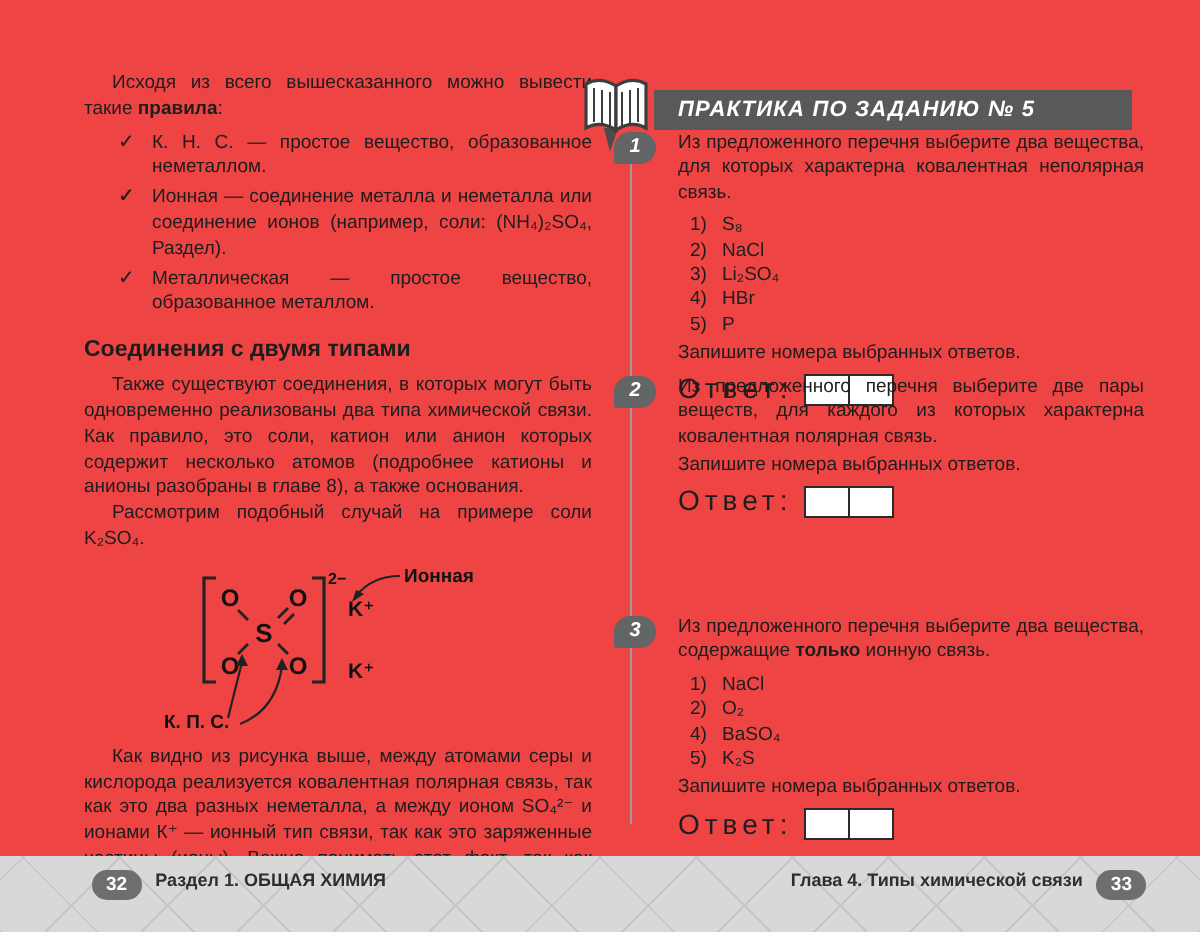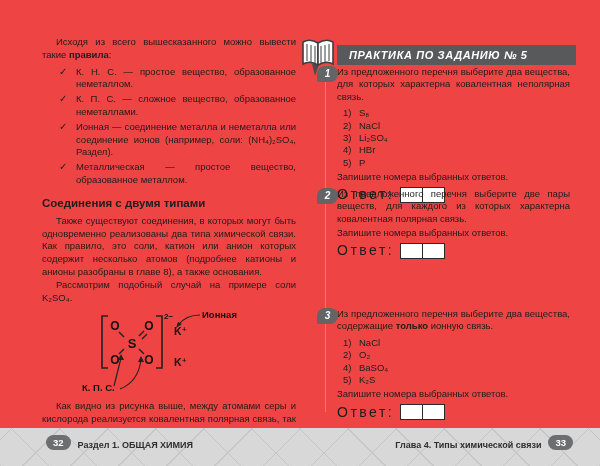--- a/index.html
+++ b/index.html
@@ -12,68 +12,67 @@
   .para.indent{text-indent:14px;}
   .rules{list-style:none;margin:4px 0 0 0;padding:0;}
   .rule{position:relative;padding-left:34px;margin-bottom:2px;text-align:justify;}
   .check{position:absolute;left:17px;top:0;font-weight:bold;font-size:10px;}
   h2.section-heading{font-size:11.5px;line-height:14px;margin:9px 0 5px 0;font-weight:bold;}
   .diagram{position:relative;height:90px;margin:2px 0 4px 30px;}
   .diagram svg{display:block;}
   .left-page .tail{margin-bottom:0;}
 
   
-  .right-page{position:absolute;left:304px;top:36px;width:268px;height:396px;font-size:9.5px;line-height:12.4px;}
+  .right-page{position:absolute;left:294px;top:36px;width:268px;height:396px;font-size:9.5px;line-height:12.4px;}
   .practice-header{position:absolute;left:-4px;top:0;width:272px;height:36px;}
   .banner{position:absolute;left:37px;top:9px;width:221px;background:#58595b;color:#fff;font-style:italic;font-weight:bold;font-size:11px;letter-spacing:0.6px;padding:4px 6px 4px 12px;}
   .book-icon{position:absolute;left:0;top:0;}
   .q-line{position:absolute;left:21px;top:32px;height:344px;width:0;border-left:1.5px solid #9b9b9b;}
   .question{position:absolute;left:0;width:268px;}
   .q1{top:30px;}
   .q2{top:152px;}
   .q3{top:272px;}
   .q-badge{position:absolute;left:13px;top:0;width:21px;height:16px;background:#636466;color:#fff;border-radius:9px 9px 9px 2px;font-weight:bold;font-style:italic;font-size:10px;text-align:center;line-height:16px;}
-  .q-body{margin-left:33px;width:233px;}
+  .q-body{margin-left:45px;width:233px;}
   .q-text{margin:0;text-align:justify;}
   .options{list-style:none;margin:4px 0 0 0;padding:0 0 0 6px;}
   .options li{line-height:12.4px;}
   .opt-n{display:inline-block;width:13px;}
   .opt-f{margin-left:3px;}
   .q-instr{margin:2px 0 0 0;}
   .answer-row{margin-top:3px;display:flex;align-items:center;}
   .answer-label{letter-spacing:2.5px;font-size:14px;}
   .answer-box{display:inline-flex;margin-left:6px;border:1.2px solid #2a2a2a;background:#fff;}
   .answer-box .cell{width:21px;height:14px;}
   .answer-box .cell + .cell{border-left:1.2px solid #2a2a2a;}
 
   
   .footer-band{position:absolute;left:0;bottom:0;width:600px;height:38px;background:#d8d8d8;
     background-image:repeating-linear-gradient(45deg,#c6c6c6 0 1px,transparent 1px 34px),
                      repeating-linear-gradient(-45deg,#c6c6c6 0 1px,transparent 1px 34px);
     display:flex;justify-content:space-between;align-items:flex-start;padding:7px 27px 0 46px;box-sizing:border-box;}
-  .footer-left,.footer-right{display:flex;align-items:flex-end;gap:7px;}
+  .footer-left,.footer-right{display:flex;align-items:flex-start;gap:7px;}
   .page-badge{background:#6d6e70;color:#fff;font-weight:bold;font-size:9.5px;border-radius:8px;padding:2px 7px;}
   .footer-label{font-weight:bold;font-size:9px;color:#2e2e2e;}
 </style>
 </head>
 <body>
 
 <div class="spread">
 
   <div class="left-page">
     <p class="para indent"><span>Исходя из всего вышесказанного можно вывести такие </span><b>правила</b><span>:</span></p>
 
     <ul class="rules">
       <li class="rule">
         <span class="check">✓</span>
         <span>К. Н. С. — простое вещество, образованное неметаллом.</span>
       </li>
       <li class="rule">
         <span class="check">✓</span>
-        <span>К. П. С. — сложное вещество, образованное неметаллами.</span>
       </li>
       <li class="rule">
         <span class="check">✓</span>
         <span>Ионная — соединение металла и неметалла или соединение ионов (например, соли: (NH₄)₂SO₄, Раздел).</span>
       </li>
       <li class="rule">
         <span class="check">✓</span>
         <span>Металлическая — простое вещество, образованное металлом.</span>
       </li>
     </ul>

